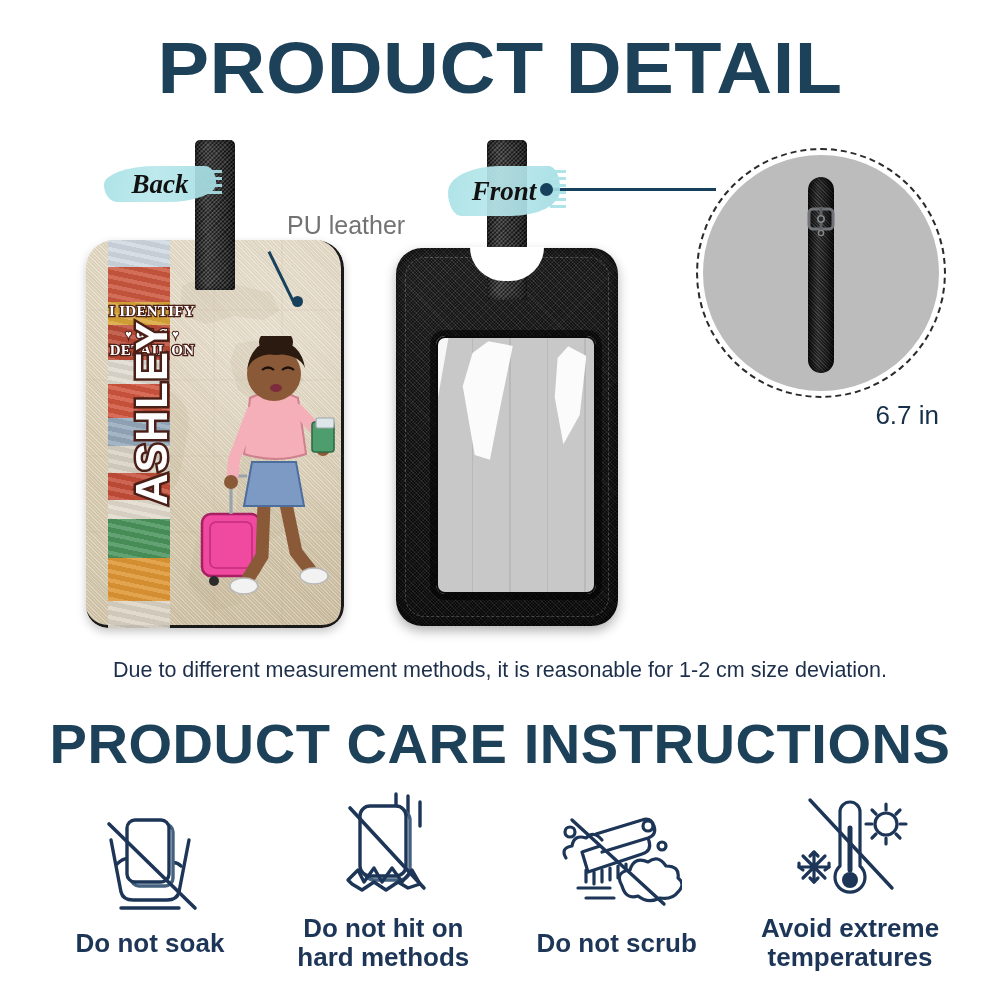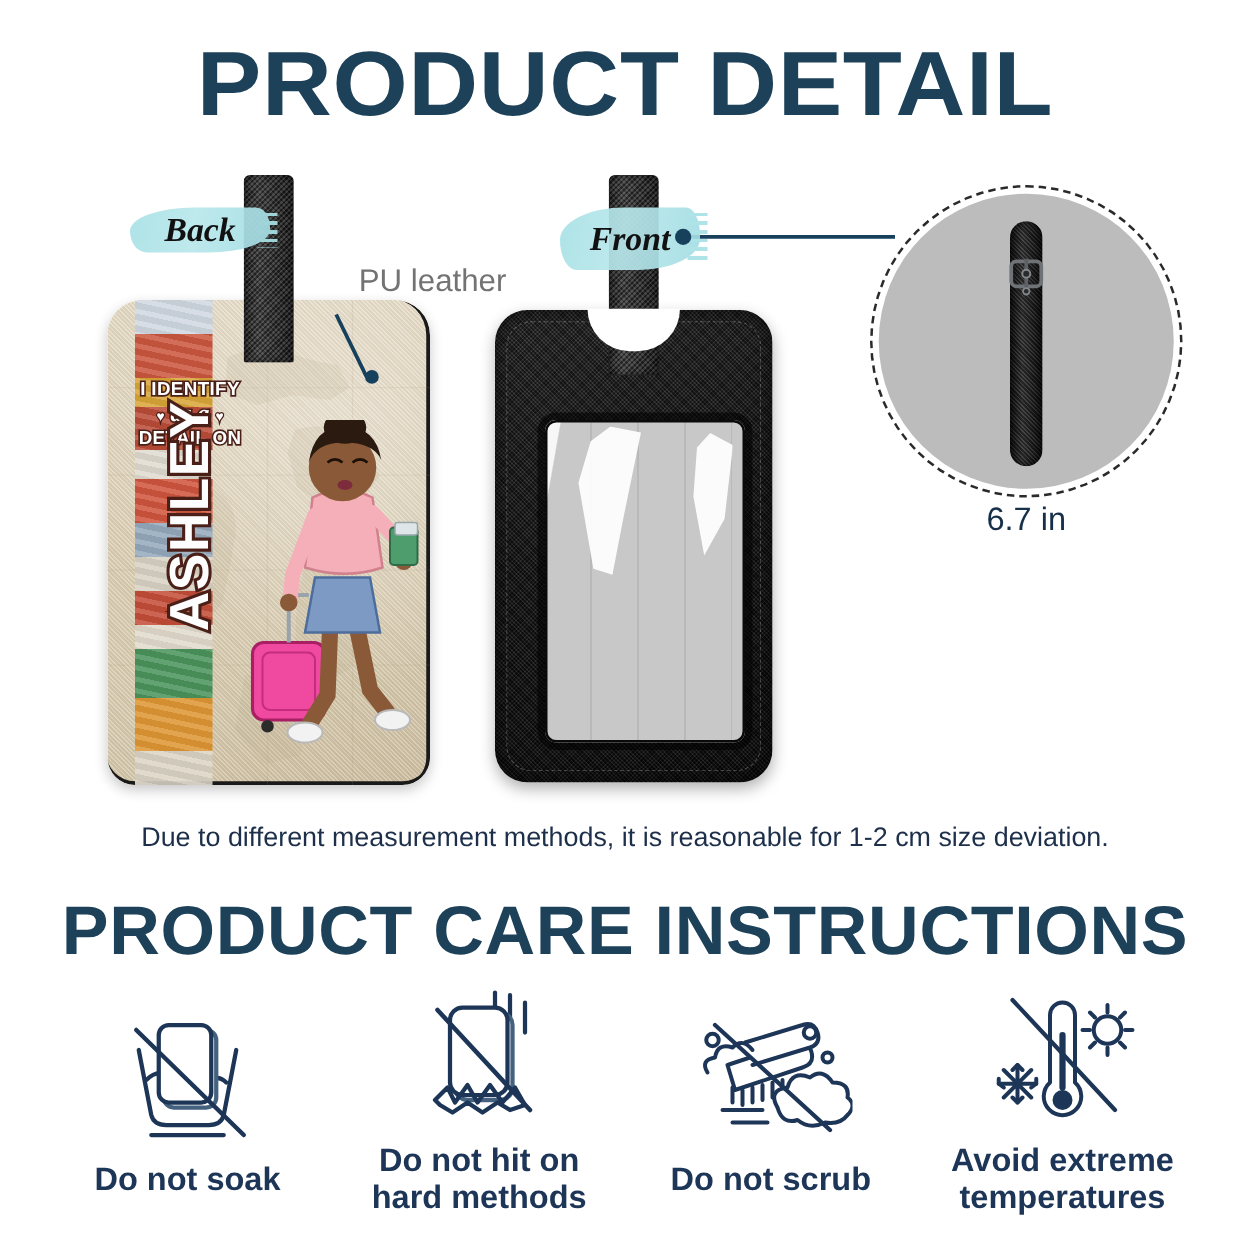--- a/index.html
+++ b/index.html
@@ -196,21 +196,21 @@
   .quote-block {
     position: absolute;
     left: 18px;
     top: 64px;
     width: 96px;
     text-align: center;
     z-index: 9;
     line-height: 1;
   }
   .quote-l1, .quote-l3 {
-    font-family: Liberation Sans, sans-serif;
+    font-family: Liberation Serif, serif;
     font-weight: bold;
     font-size: 15px;
     letter-spacing: .3px;
     color: #ffffff;
     -webkit-text-stroke: 2.6px #4a1f17;
     paint-order: stroke fill;
     display: block;
   }
   .quote-l2 {
     display: block;
@@ -350,21 +350,21 @@
     top: 50px;
     width: 34px;
     height: 42px;
     z-index: 3;
   }
   .size-label {
     position: absolute;
     left: 703px;
     top: 400px;
     width: 236px;
-    text-align: center;
+    text-align: right;
     color: #16304a;
     font-size: 26px;
     font-family: "Liberation Sans", sans-serif;
     z-index: 13;
   }
 
   
   #care-row {
     position: absolute;
     left: 40px;

